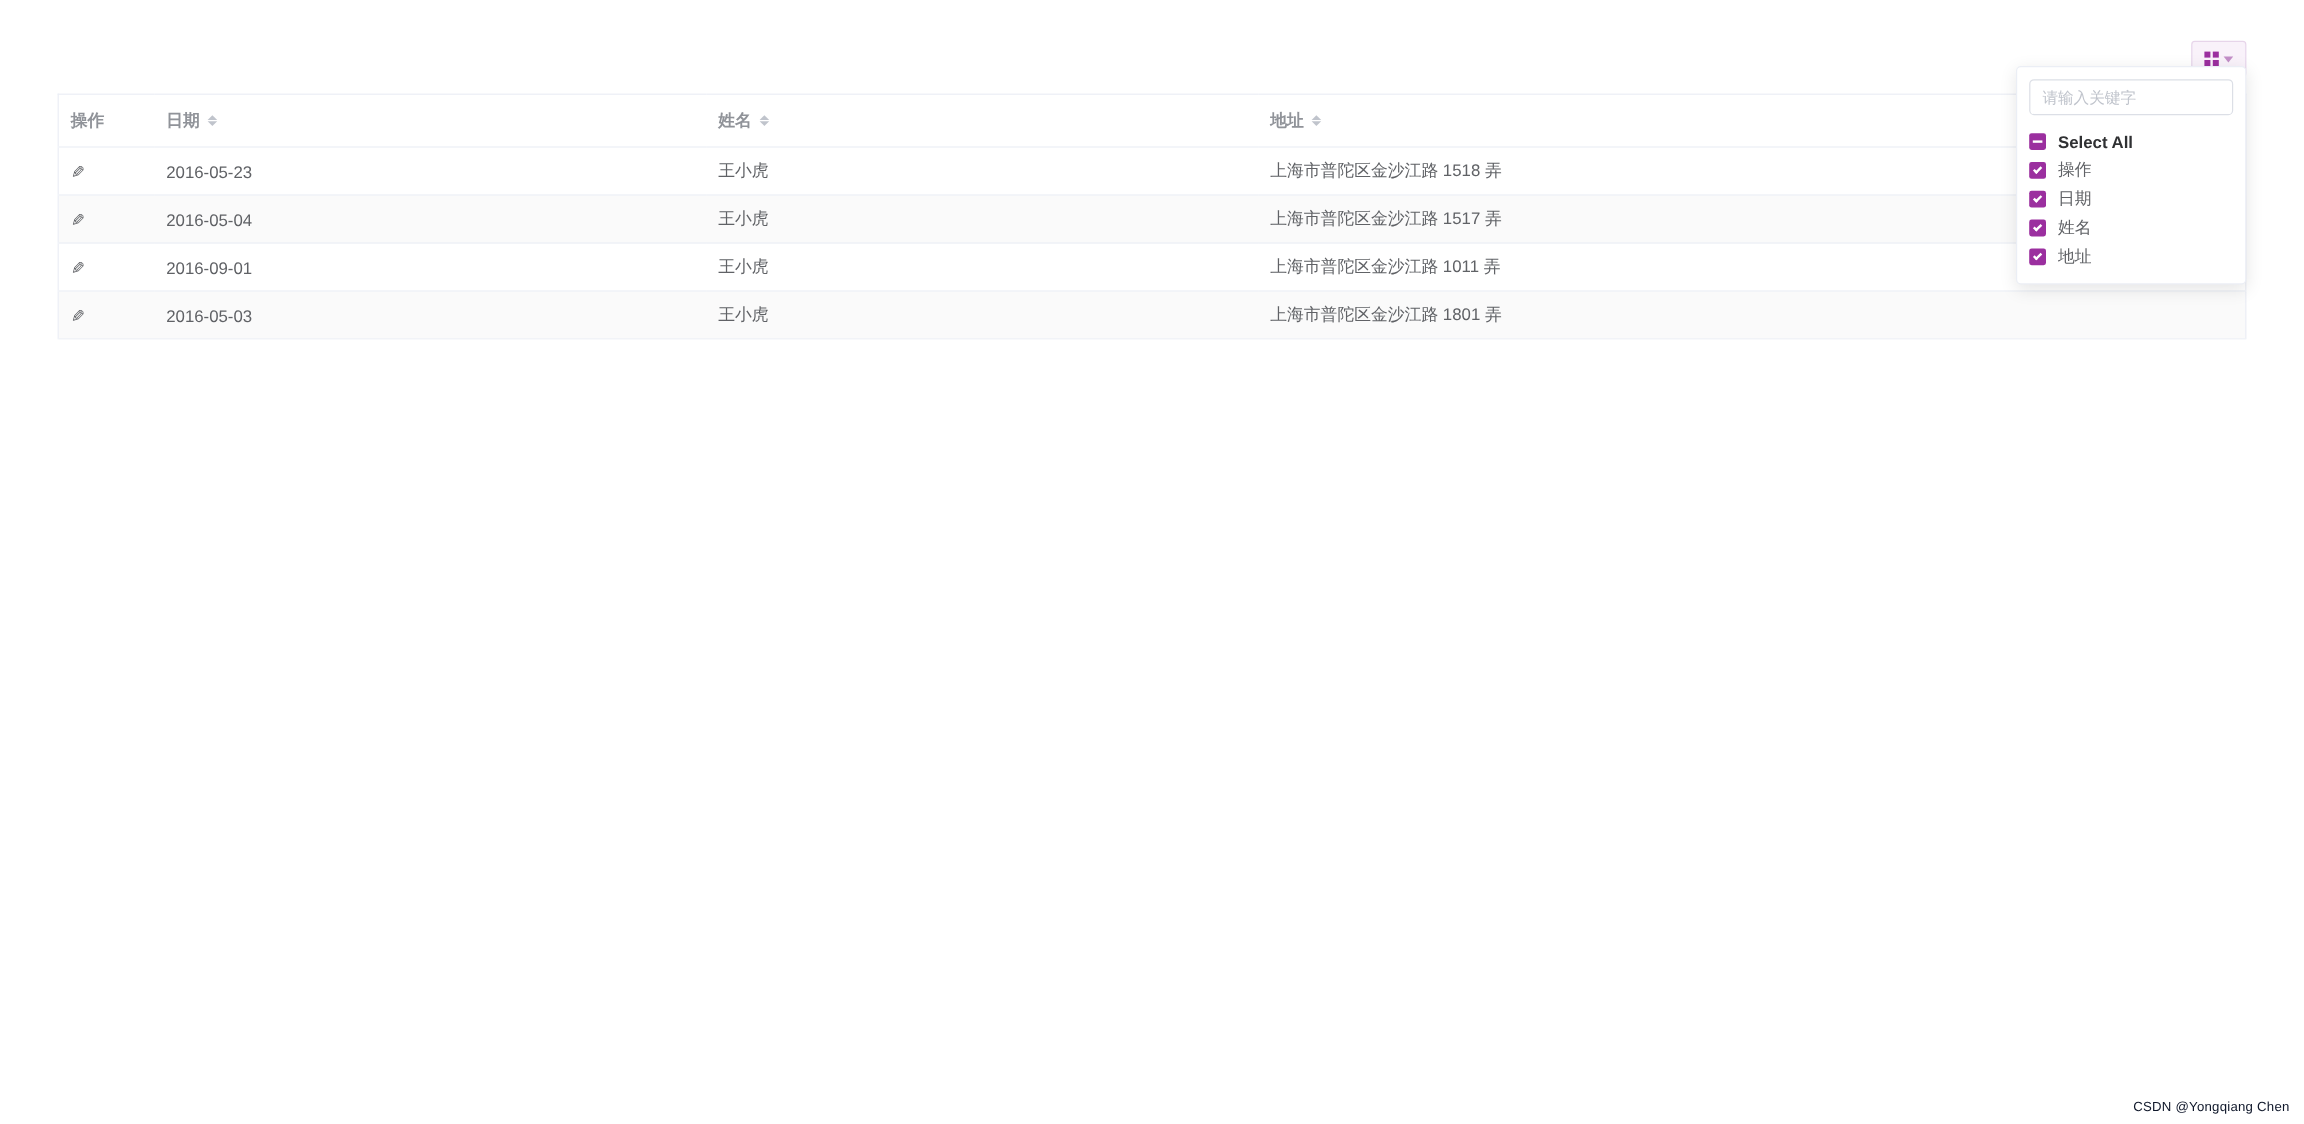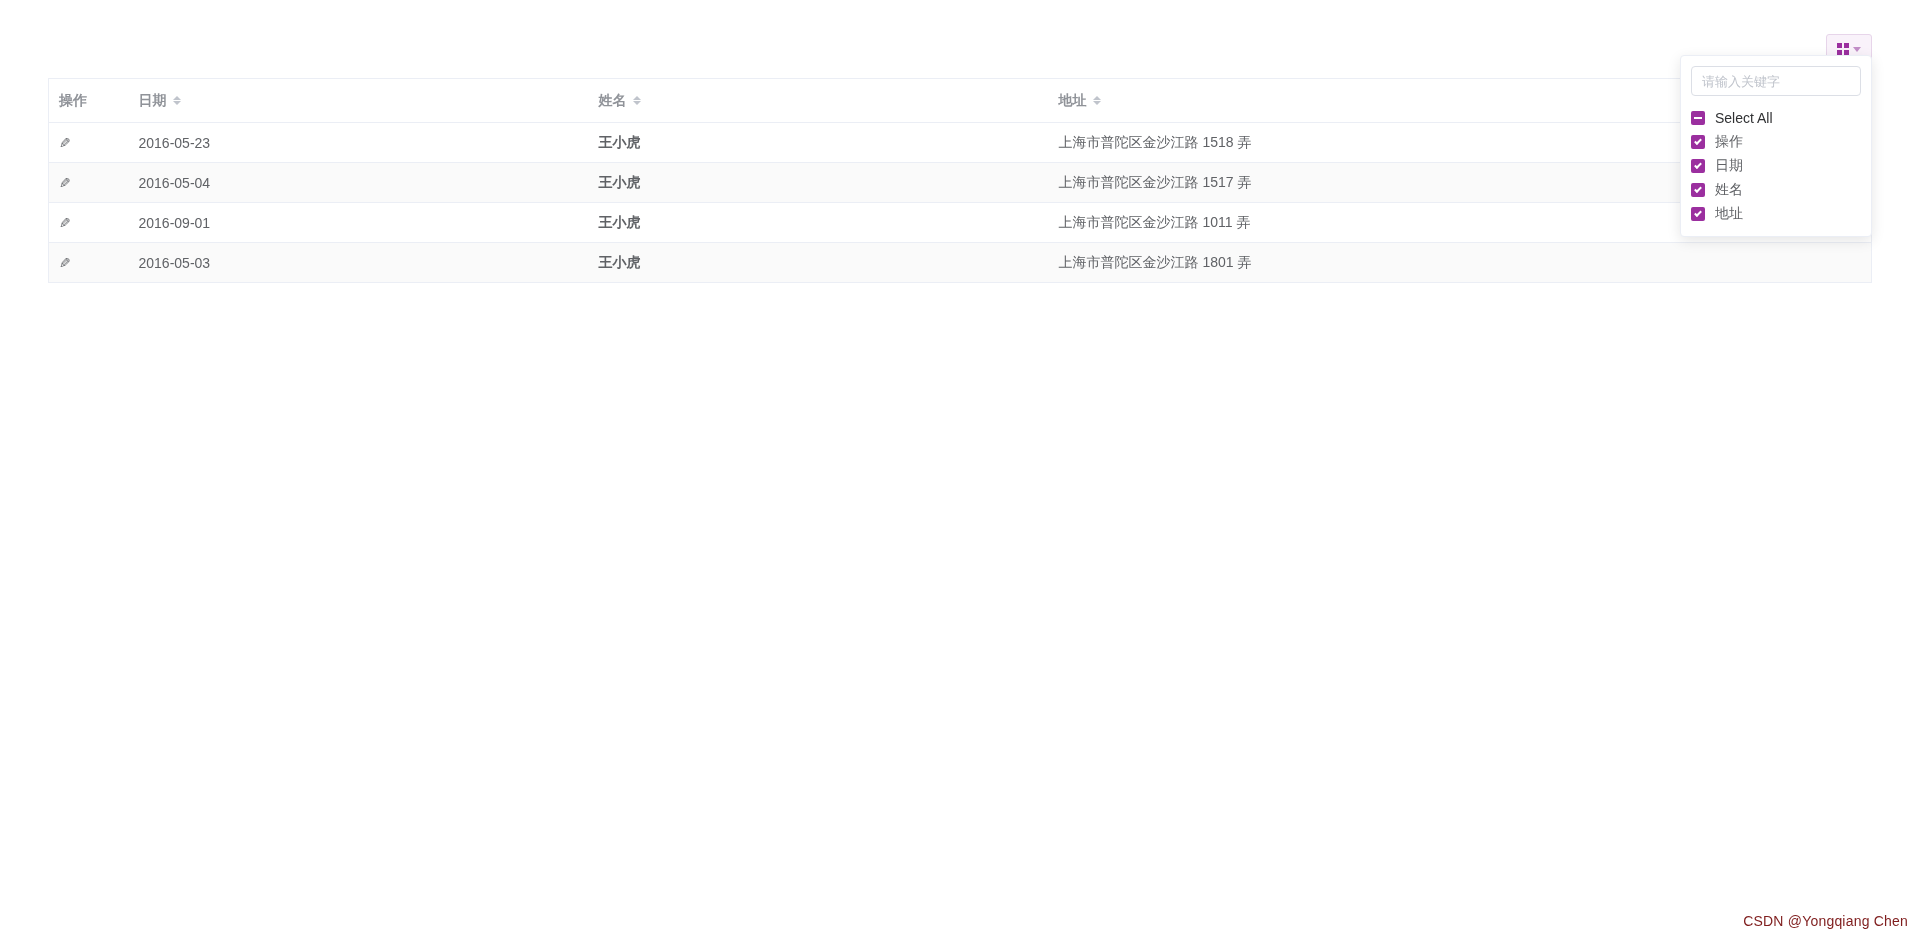--- a/index.html
+++ b/index.html
@@ -65,21 +65,21 @@
     vertical-align: middle;
   }
   .table td {
     height: 40px;
     color: #606266;
     vertical-align: middle;
   }
   .table tbody tr:nth-child(even) td { background: #fafafa; }
   .col-action { width: 80px; }
   .col-date   { width: 460px; }
-  .col-name   { width: 460px; font-weight: bold; }
+  .col-name   { width: 460px; }
   .col-addr   { }
 
   .th-inner { display: inline-flex; align-items: center; gap: 6px; }
   .sort {
     display: inline-flex;
     flex-direction: column;
     gap: 1px;
   }
   .sort .up, .sort .dn {
     width: 0; height: 0;
@@ -142,28 +142,28 @@
     width: 4px; height: 7px;
     border: solid #fff;
     border-width: 0 2px 2px 0;
     transform: rotate(45deg) translate(-1px,-1px);
   }
   .cb.indet::after {
     content: "";
     width: 8px; height: 2px; background: #fff;
   }
   .opt .lbl { color: #606266; font-size: 14px; }
-  .opt.selectall .lbl { color: #303133; }
+  .opt.selectall .lbl { color: #303133; font-weight: bold; }
 
   .watermark {
     position: fixed;
     right: 12px;
     bottom: 8px;
-    color: #7f1d1d;
-    font-size: 14px;
+    color: #0f172a;
+    font-size: 11px;
     letter-spacing: .2px;
     pointer-events: none;
   }
 </style>
 </head>
 <body>
 
 <div class="page">
 
   <div class="toolbar">

